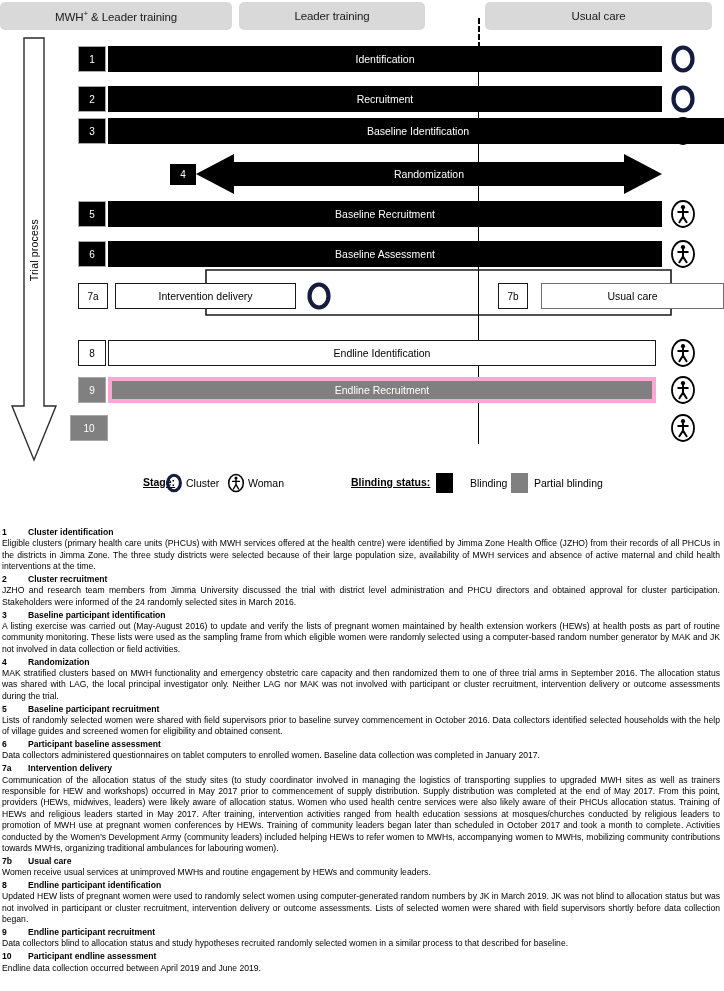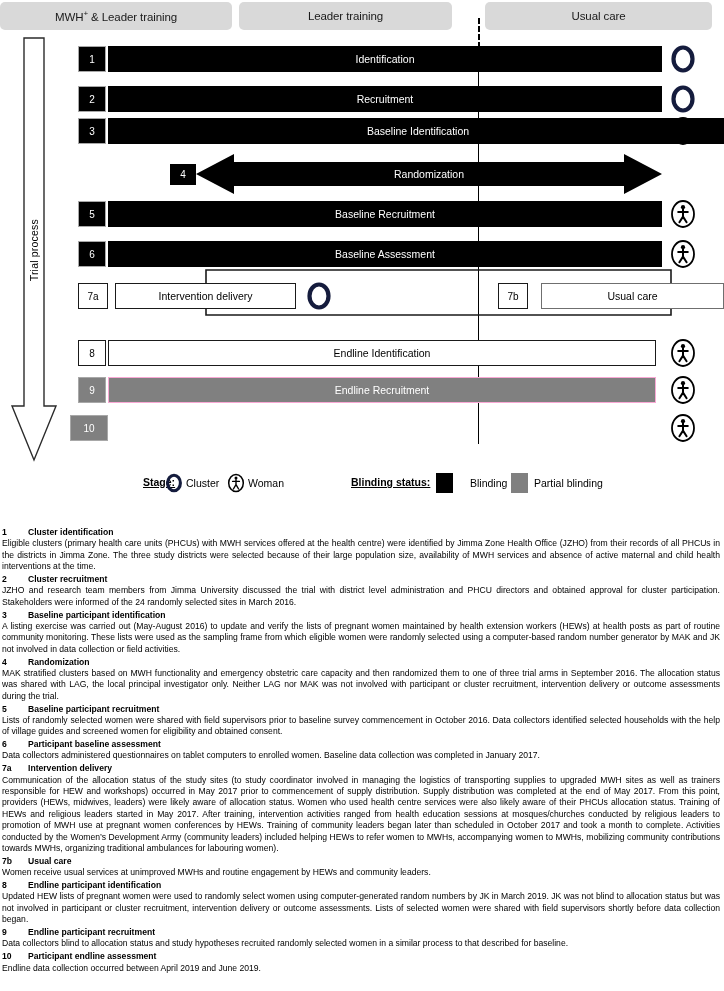--- a/index.html
+++ b/index.html
@@ -90,21 +90,21 @@
     top: 0;
     height: 26px;
     display: flex;
     align-items: center;
     justify-content: center;
     font-size: 10.5px;
     z-index: 3;
   }
   
   .fill-black { background: #000; color: #fff; border: 1px solid #000; }
-  .fill-gray  { background: #808080; color: #fff; border: 1px solid #f9a8d4; }
+  .fill-gray  { background: #808080; color: #fff; border: 4px solid #f9a8d4; }
   .fill-white { background: #fff; color: #000; border: 1.4px solid #1a1a1a; }
   .numbox.fill-black { border: 1.5px solid #a8a8a8; }
   .numbox.fill-gray  { border: 1.5px solid #a8a8a8; }
   .numbox.fill-white { border: 1.4px solid #1a1a1a; }
 
   
   #randomization-row { position: absolute; left: 0; top: 154px; height: 40px; width: 724px; }
   #rand-arrow-svg { position: absolute; left: 196px; top: 0; }
   #rand-numbox {
     position: absolute; left: 170px; top: 10px;
@@ -158,21 +158,21 @@
     text-justify: inter-word;
   }
 </style>
 </head>
 <body>
 
 <div id="arm-header">
   <div class="arm-tab" id="arm-tab-0" style="left: 0px; width: 232px;">
     <span><span>MWH</span><sup>+</sup><span> &amp; Leader training</span></span>
   </div>
-  <div class="arm-tab" id="arm-tab-1" style="left: 239px; width: 213px;">
+  <div class="arm-tab" id="arm-tab-1" style="left: 239px; width: 186px;">
     <span>Leader training</span>
   </div>
   <div class="arm-tab" id="arm-tab-2" style="left: 485px; width: 227px;">
     <span>Usual care</span>
   </div>
 </div>
 
 <div id="diagram">
 
   <svg id="trial-arrow" viewBox="0 0 48 428">

